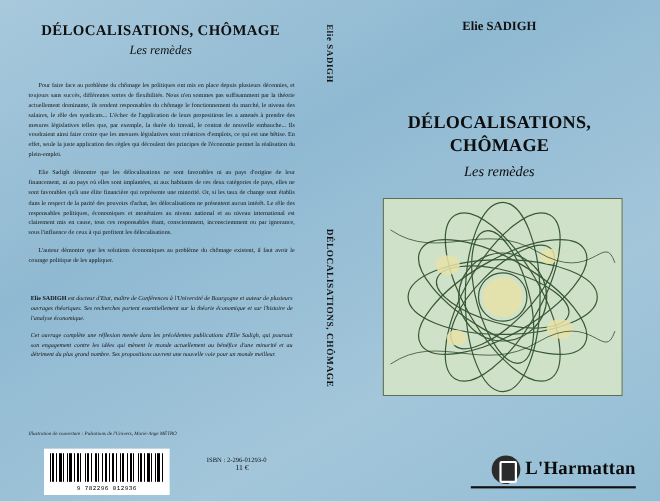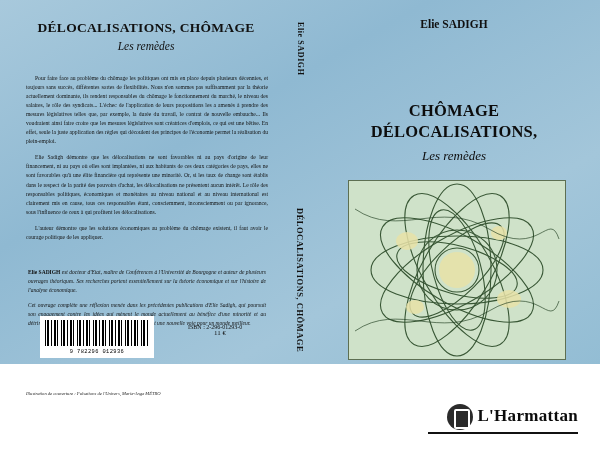--- a/index.html
+++ b/index.html
@@ -4,21 +4,21 @@
 <style>
   html,body{margin:0;padding:0;}
   body{
     width:600px;height:456px;
     background:#ffffff;
     font-family:"Liberation Serif", serif;
     overflow:hidden;
   }
   .cover{
     position:relative;
-    width:600px;height:364px;
+    width:600px;height:456px;
     background:#9fc3d8;
     background:linear-gradient(150deg,#a8c9dc 0%,#8fb9d2 35%,#a3c6da 70%,#93bdd4 100%);
   }
   
   .back-cover{
     position:absolute;left:12px;top:8px;width:268px;height:440px;
   }
   .back-title{
     text-align:center;
     font-weight:bold;
@@ -117,21 +117,21 @@
   }
   .artwork{
     position:absolute;left:28px;top:172px;width:216px;height:178px;
     background:#cfe2c9;
     border:1px solid #5d6f52;
     overflow:hidden;
   }
   .artwork svg{display:block;}
   
   .publisher{
-    position:absolute;right:10px;bottom:14px;text-align:right;
+    position:absolute;right:10px;bottom:4px;text-align:right;
   }
   .pub-name{
     font-family:"Liberation Serif", serif;
     font-size:17px;font-weight:bold;color:#0b0b0b;letter-spacing:.3px;
     line-height:1;
   }
   .pub-mark{
     display:inline-block;vertical-align:middle;
     width:26px;height:26px;border-radius:50%;
     background:#2b2b2b;margin-right:4px;position:relative;
@@ -176,22 +176,22 @@
   </div>
 
   <div class="spine">
     <div class="spine-author">Elie SADIGH</div>
     <div class="spine-title">DÉLOCALISATIONS, CHÔMAGE</div>
   </div>
 
   <div class="front-cover">
     <div class="front-author">Elie SADIGH</div>
     <div class="front-title">
+      <div>DÉLOCALISATIONS,</div>
       <div>CHÔMAGE</div>
-      <div>DÉLOCALISATIONS,</div>
     </div>
     <div class="front-subtitle">Les remèdes</div>
 
     <div class="artwork">
       <svg width="216" height="178" viewBox="0 0 216 178">
         <rect x="0" y="0" width="216" height="178" fill="#cfe2c9"></rect>
         <g fill="none" stroke="#31502e" stroke-width="1.1" opacity="0.95">
           <ellipse cx="108" cy="89" rx="86" ry="34"></ellipse>
           <ellipse cx="108" cy="89" rx="86" ry="34" transform="rotate(30 108 89)"></ellipse>
           <ellipse cx="108" cy="89" rx="86" ry="34" transform="rotate(60 108 89)"></ellipse>

